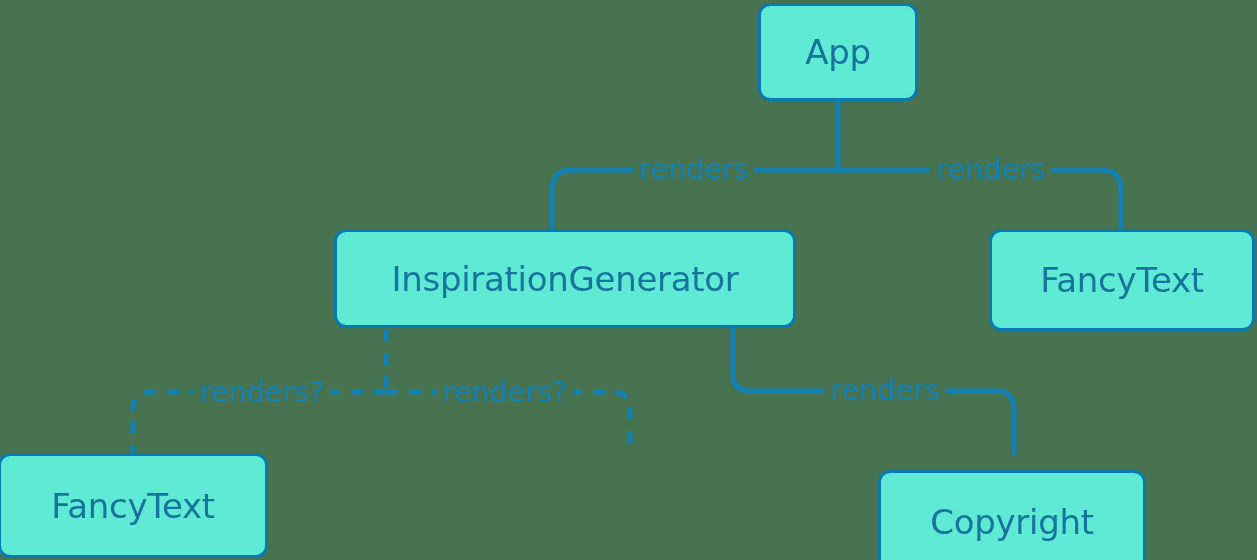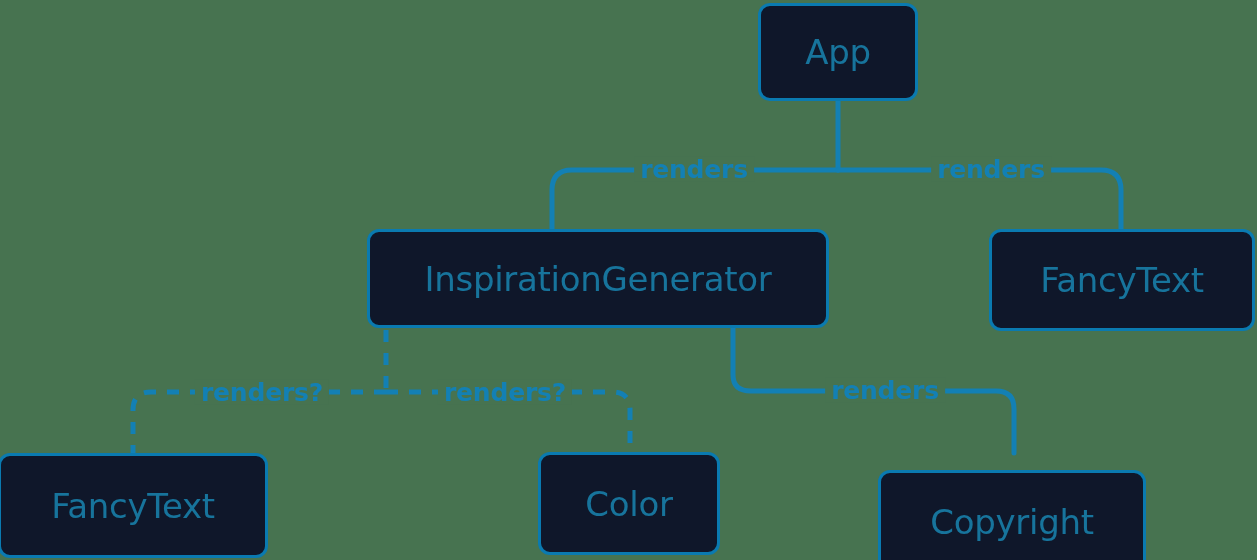--- a/index.html
+++ b/index.html
@@ -20,47 +20,47 @@
   }
   .edge-layer {
     position: absolute;
     left: 0;
     top: 0;
     width: 1257px;
     height: 560px;
   }
   .node {
     position: absolute;
-    background: #0f172a;
+    background: #5eead4;
     border: 3px solid #0a7ab0;
     border-radius: 12px;
     box-sizing: border-box;
     display: flex;
     align-items: center;
     justify-content: center;
     color: #17749c;
     font-family: "DejaVu Sans", sans-serif;
     font-size: 34px;
     font-weight: 400;
     letter-spacing: -0.3px;
     white-space: nowrap;
   }
   .node-app        { left: 758px;  top: 3px;   width: 160px; height: 98px;  }
-  .node-inspgen    { left: 334px;  top: 229px; width: 462px; height: 99px; margin-left: 33px;  }
+  .node-inspgen    { left: 334px;  top: 229px; width: 462px; height: 99px;  }
   .node-fancytext-r{ left: 989px;  top: 229px; width: 266px; height: 102px; }
   .node-fancytext-l{ left: -2px;   top: 453px; width: 270px; height: 105px; }
   .node-color      { left: 538px;  top: 452px; width: 182px; height: 103px; }
   .node-copyright  { left: 878px;  top: 470px; width: 268px; height: 104px; }
 
   .edge-label {
     position: absolute;
     color: #1380b4;
     font-family: "DejaVu Sans", sans-serif;
-    font-size: 25px;
-    font-weight: 700;
+    font-size: 29px;
+    font-weight: 400;
     letter-spacing: -0.2px;
     white-space: nowrap;
     transform: translate(-50%, -50%);
     background: #477350;
     padding: 0 6px;
     line-height: 1;
   }
   .label-renders-inspgen { left: 694px;  top: 169px; }
   .label-renders-fancy   { left: 991px;  top: 169px; }
   .label-renders-copy    { left: 885px;  top: 390px; }
@@ -92,16 +92,15 @@
   <div class="edge-label label-renders-inspgen">renders</div>
   <div class="edge-label label-renders-fancy">renders</div>
   <div class="edge-label label-renders-copy">renders</div>
   <div class="edge-label label-renders-q-left">renders?</div>
   <div class="edge-label label-renders-q-right">renders?</div>
 
   <div class="node node-app">App</div>
   <div class="node node-inspgen">InspirationGenerator</div>
   <div class="node node-fancytext-r">FancyText</div>
   <div class="node node-fancytext-l">FancyText</div>
-  <div class="node node-color">Color</div>
   <div class="node node-copyright">Copyright</div>
 
 </div>
 
 </body></html>

